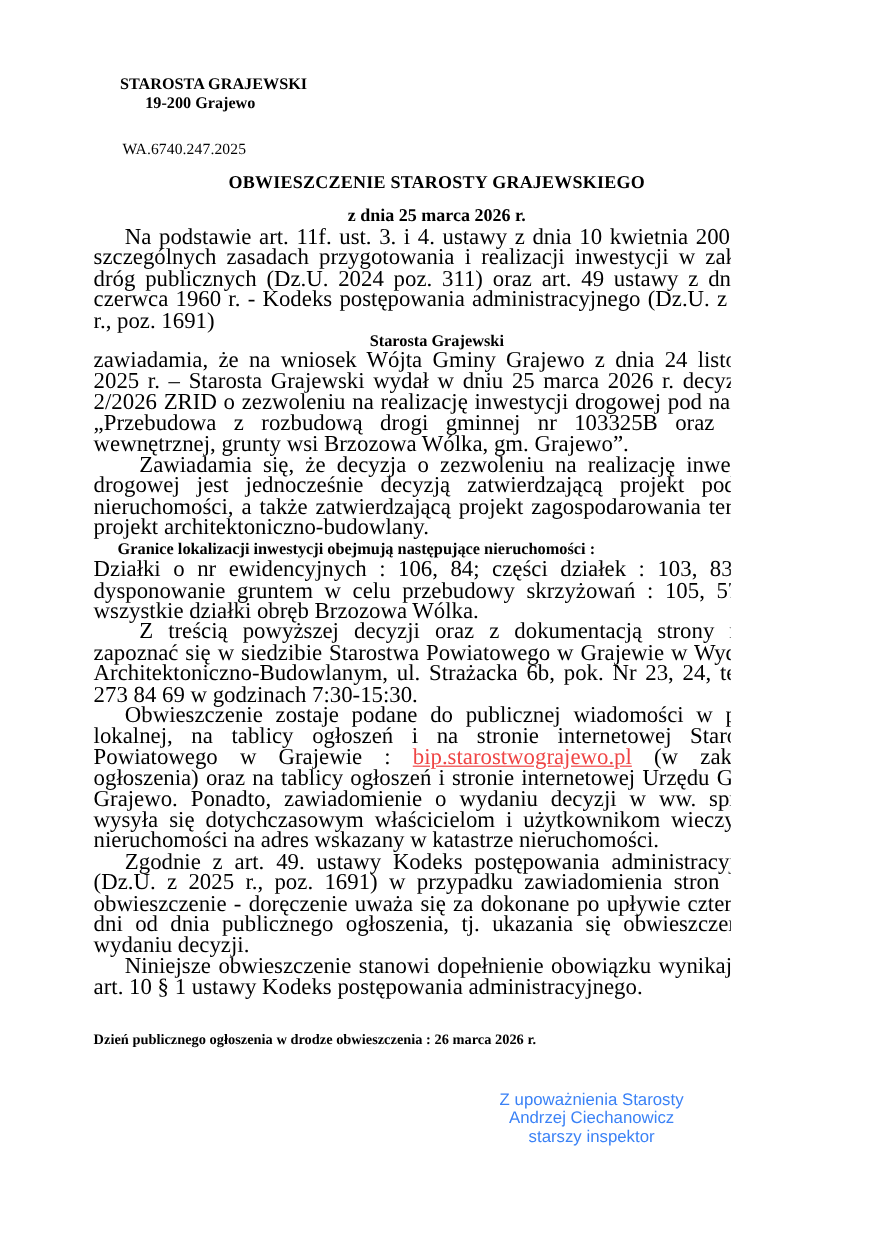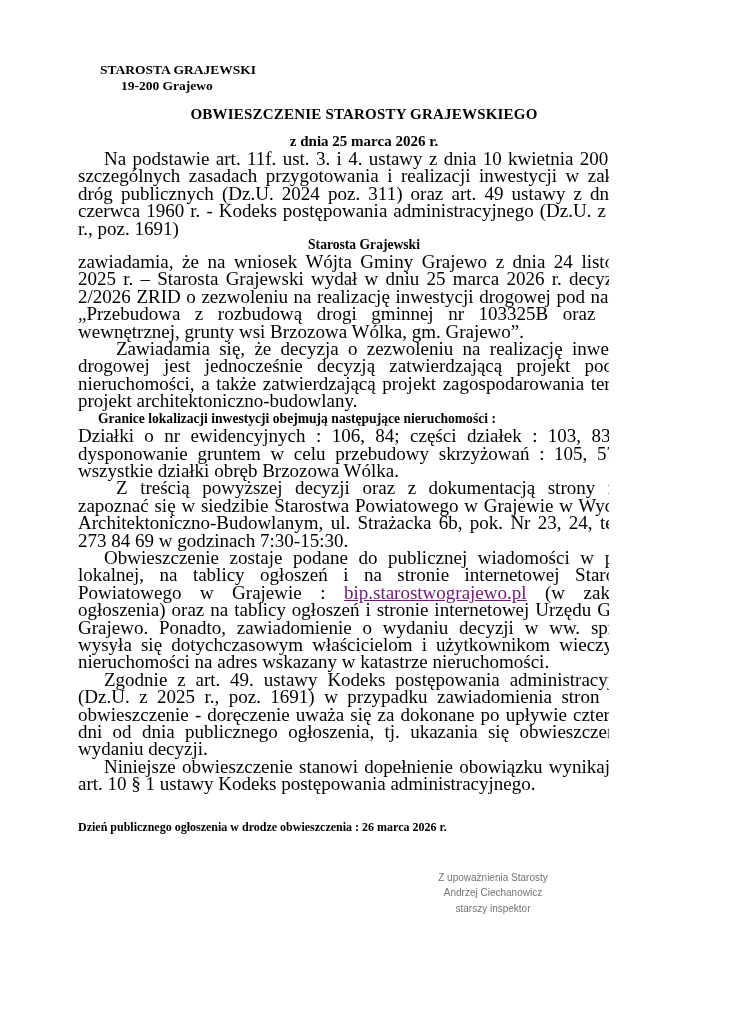--- a/index.html
+++ b/index.html
@@ -89,54 +89,55 @@
 
   .heading-bold {
     font-weight: bold;
     font-size: 13.6px;
     line-height: 17.4px;
     margin: 0;
     text-indent: 20px;
   }
 
   a.link, .link {
-    color: #701a75;
+    color: #ef4444;
     text-decoration: underline;
   }
 
   .bottom-statement {
     margin-top: 25px;
     font-weight: bold;
     font-size: 12px;
     line-height: 18px;
   }
 
   
   .signature {
     margin-top: 34px;
     margin-left: 290px;
     width: 250px;
     text-align: center;
     font-family: "Liberation Sans", "DejaVu Sans", sans-serif;
-    font-size: 10px;
+    font-size: 14px;
     line-height: 15.5px;
-    color: #737373;
+    color: #3b82f6;
   }
 </style>
 </head>
 <body>
 
 <div class="page">
   <div class="content">
 
     <div class="letterhead">
       <div class="lh-line lh-1">STAROSTA GRAJEWSKI</div>
       <div class="lh-line lh-3">19-200 Grajewo</div>
     </div>
 
+    <div class="refno">WA.6740.247.2025</div>
 
     <div class="doc-title">OBWIESZCZENIE STAROSTY GRAJEWSKIEGO</div>
     <div class="doc-subtitle">z dnia 25 marca 2026 r.</div>
 
     <p class="para indent-1 gap-md">Na podstawie art. 11f. ust. 3. i 4. ustawy z dnia 10 kwietnia 2003 r. o szczególnych zasadach przygotowania i realizacji inwestycji w zakresie dróg publicznych (Dz.U. 2024 poz. 311) oraz art. 49 ustawy z dnia 14 czerwca 1960 r. - Kodeks postępowania administracyjnego (Dz.U. z 2025 r., poz. 1691)</p>
 
     <p class="center-bold gap-lg">Starosta Grajewski</p>
 
     <p class="para gap-sm"><span class="lead-bold">zawiadamia, że na wniosek</span><span> Wójta Gminy Grajewo z dnia 24 listopada 2025 r. – Starosta Grajewski wydał  w dniu 25 marca 2026 r. decyzję  nr 2/2026 ZRID o zezwoleniu na realizację inwestycji drogowej pod nazwą : „Przebudowa z rozbudową drogi gminnej nr 103325B oraz drogi wewnętrznej, grunty wsi Brzozowa Wólka, gm. Grajewo”.</span></p>
 

